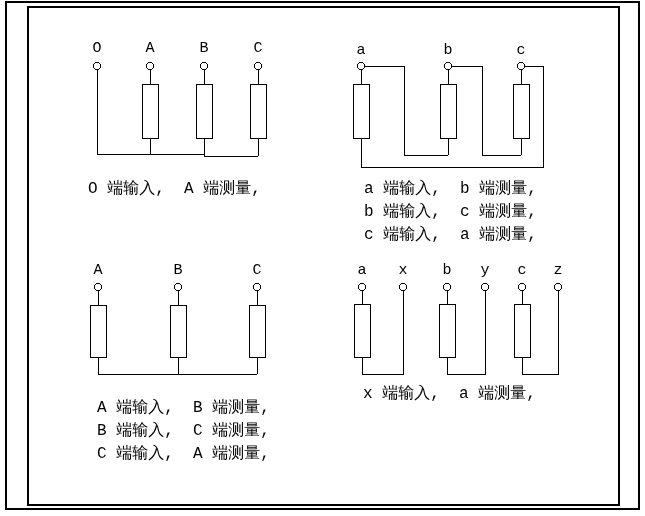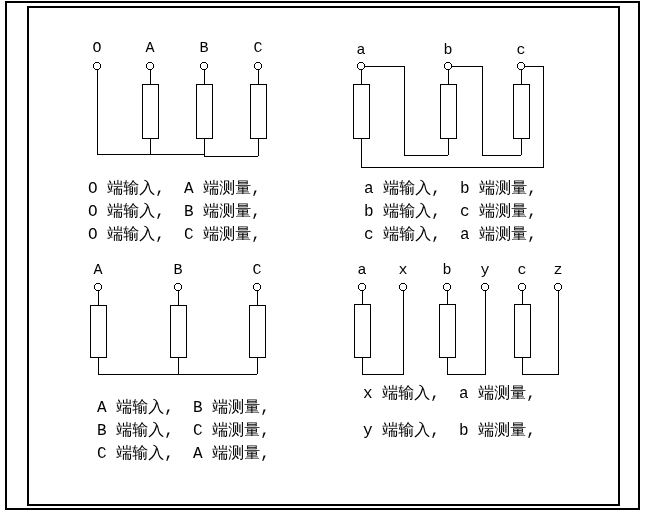--- a/index.html
+++ b/index.html
@@ -118,27 +118,24 @@
   <span class="term" style="left:257px;top:270px">C</span>
 
   <span class="term" style="left:362px;top:270px">a</span>
   <span class="term" style="left:403px;top:270px">x</span>
   <span class="term" style="left:447px;top:270px">b</span>
   <span class="term" style="left:485px;top:270px">y</span>
   <span class="term" style="left:522px;top:270px">c</span>
   <span class="term" style="left:558px;top:270px">z</span>
 
   <div class="cap" style="left:88px;top:180px">O 端输入,  A 端测量,</div>
-  <div class="cap" style="left:88px;top:203px">O 端输入,  B 端测量,</div>
-  <div class="cap" style="left:88px;top:226px">O 端输入,  C 端测量,</div>
 
   <div class="cap" style="left:364px;top:180px">a 端输入,  b 端测量,</div>
   <div class="cap" style="left:364px;top:203px">b 端输入,  c 端测量,</div>
   <div class="cap" style="left:364px;top:226px">c 端输入,  a 端测量,</div>
 
   <div class="cap" style="left:97px;top:399px">A 端输入,  B 端测量,</div>
   <div class="cap" style="left:97px;top:422px">B 端输入,  C 端测量,</div>
   <div class="cap" style="left:97px;top:445px">C 端输入,  A 端测量,</div>
 
   <div class="cap" style="left:363px;top:385px">x 端输入,  a 端测量,</div>
-  <div class="cap" style="left:363px;top:422px">y 端输入,  b 端测量,</div>
 
 </div>
 
 </body></html>

